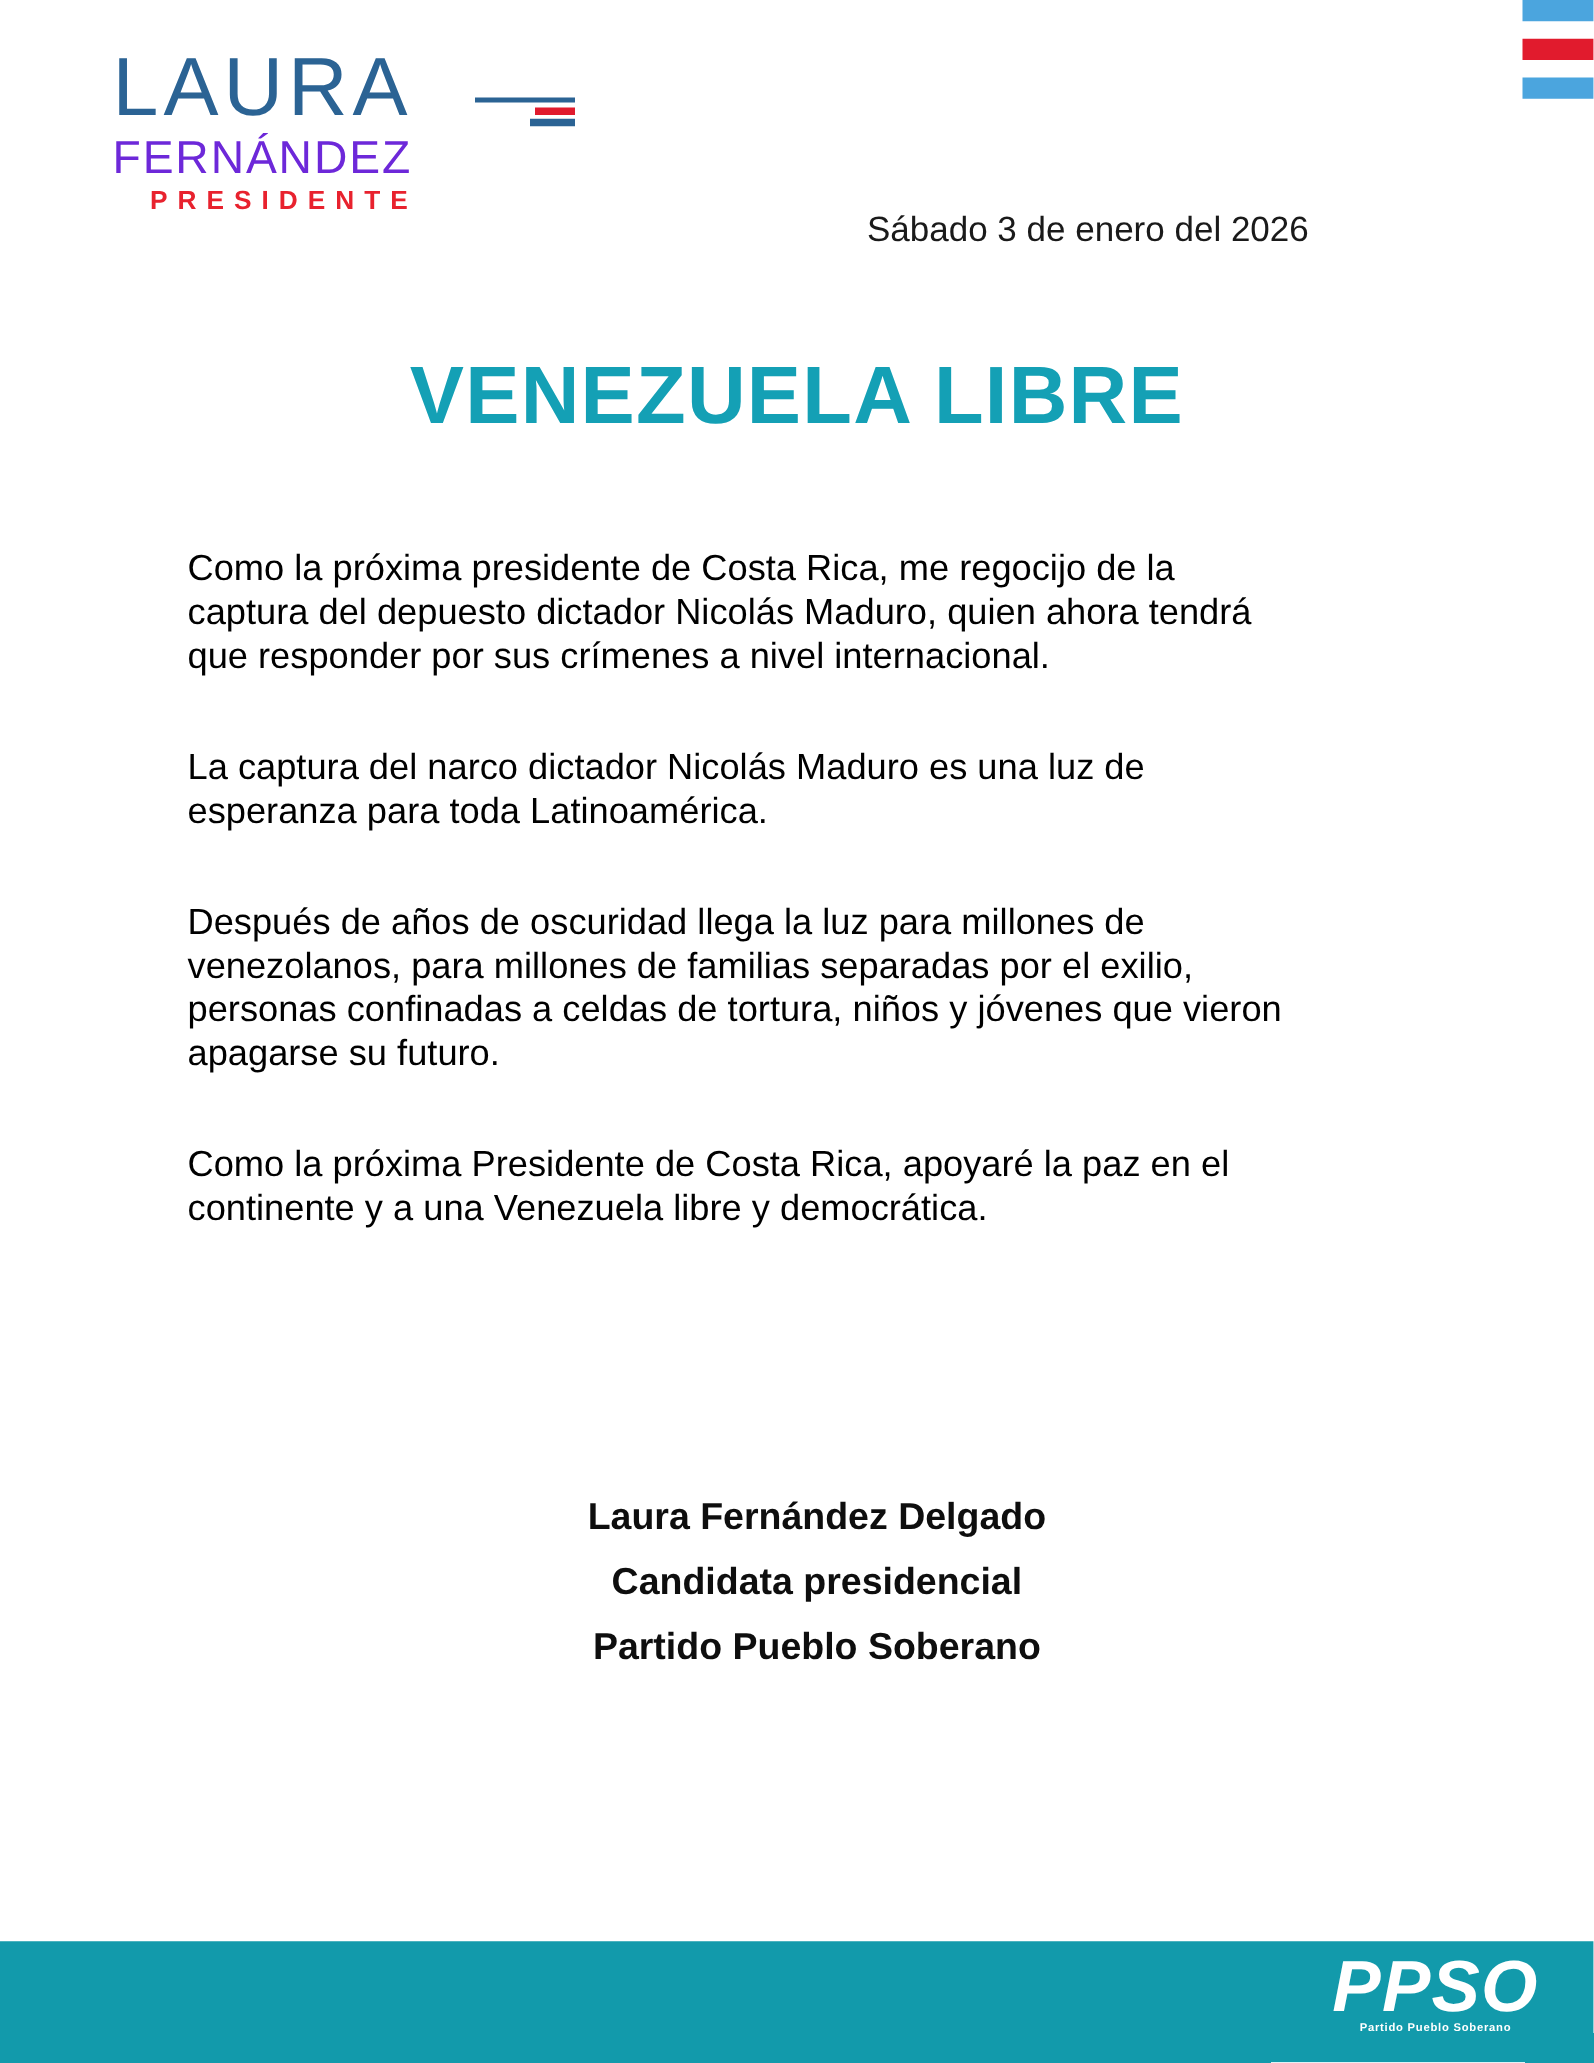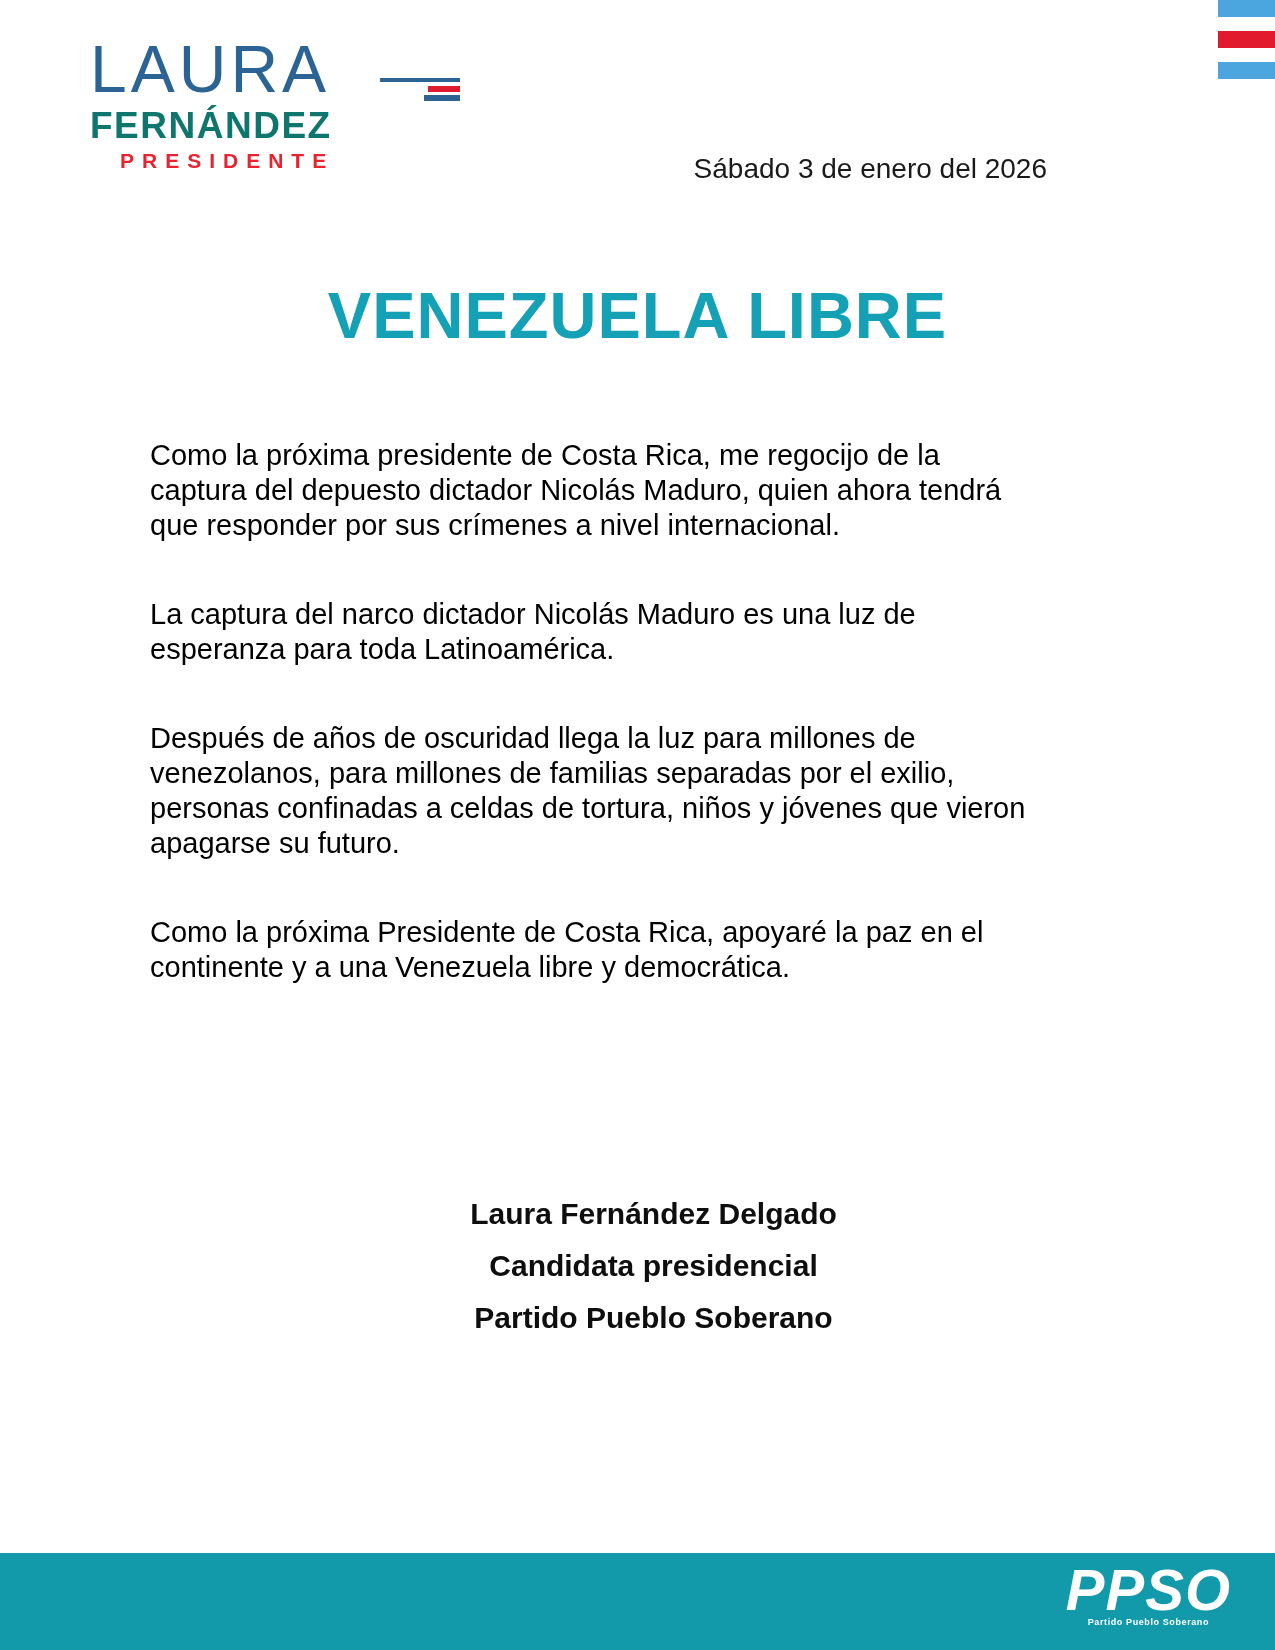--- a/index.html
+++ b/index.html
@@ -24,38 +24,38 @@
   .logo-mark-red {
     position:absolute; left:338px; top:50px; width:32px; height:6px;
     background:#E01B2D;
   }
   .logo-mark-blue {
     position:absolute; left:334px; top:59px; width:36px; height:6px;
     background:#2B6394;
   }
   .logo-fernandez {
     display:block; margin-top:5px;
-    font-size:37px; line-height:38px; font-weight:bold;
-    color:#0f766e; letter-spacing:1.5px;
+    font-size:37px; line-height:38px; font-weight:normal;
+    color:#6d28d9; letter-spacing:1.5px;
   }
   .logo-presidente {
     display:block; margin-top:4px; padding-left:30px;
     font-size:21px; line-height:24px; font-weight:bold;
     color:#E8222E; letter-spacing:8px;
   }
 
   
   .flag { position:absolute; top:0; right:0; width:57px; }
   .flag .stripe { height:17px; margin-bottom:14px; }
   .stripe-blue { background:#4BA5DE; }
   .stripe-red  { background:#E11B2D; }
 
   
   .date-line {
-    position:absolute; top:152px; right:228px;
+    position:absolute; top:167px; right:228px;
     font-size:28px; line-height:34px; color:#1A1A1A;
   }
 
   
   .headline {
     position:absolute; top:280px; left:0; width:100%;
     text-align:center;
     font-size:65px; line-height:72px; font-weight:800;
     color:#14A0B5; letter-spacing:1px;
   }

